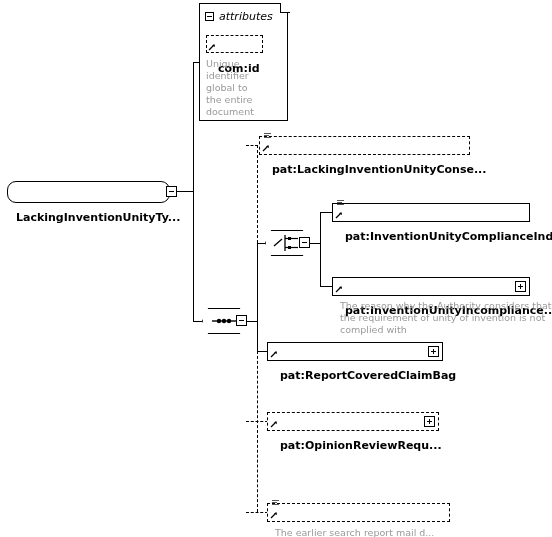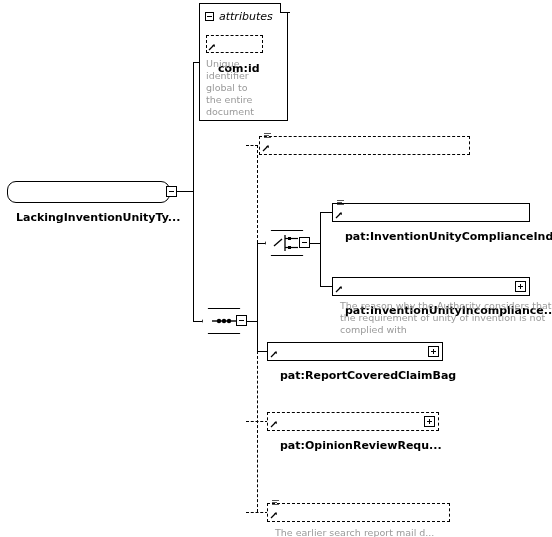--- a/index.html
+++ b/index.html
@@ -131,20 +131,21 @@
     <i></i>
       <i></i>
       <i></i>
   </div>
   <div class="arrow-ico" style="left:262px;top:144px;">
     <svg width="8" height="8" viewBox="0 0 8 8">
         <path d="M1 7 L6 2" stroke="#000" stroke-width="1.3" fill="none"></path>
         <path d="M6.6 1.2 L7 4 L4 2.2 Z" fill="#000"></path>
       </svg>
   </div>
+  <div class="nodelabel" style="left:272px;top:139px;">pat:LackingInventionUnityConse...</div>
 
   <div class="ln h" style="left:257px;top:243px;width:9px;"></div>
   <div class="hexwrap" style="left:265px;top:230px;width:44px;height:26px;">
     <span class="hexshadow"></span>
     <span class="hex"></span>
     <svg class="hexsvg" width="44" height="26" viewBox="0 0 44 26">
       <path d="M9 16 L17 9" stroke="#000" stroke-width="1.3" fill="none"></path>
       <line x1="20" y1="5" x2="20" y2="21" stroke="#000" stroke-width="1.3"></line>
       <rect x="23" y="7" width="3" height="3" fill="#000"></rect>
       <rect x="23" y="16" width="3" height="3" fill="#000"></rect>

